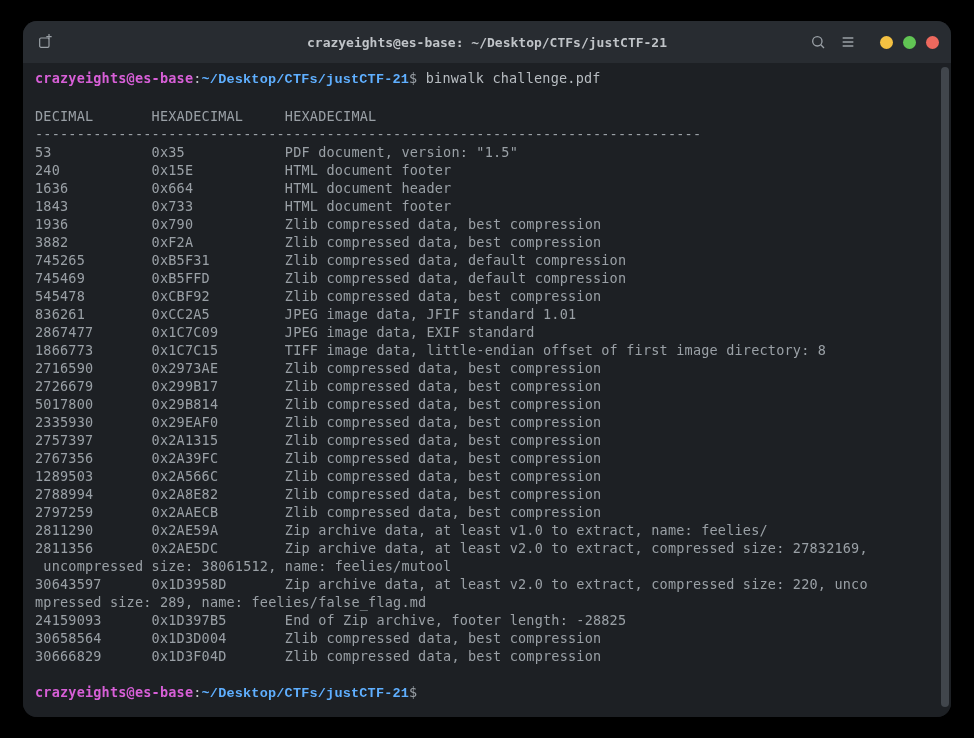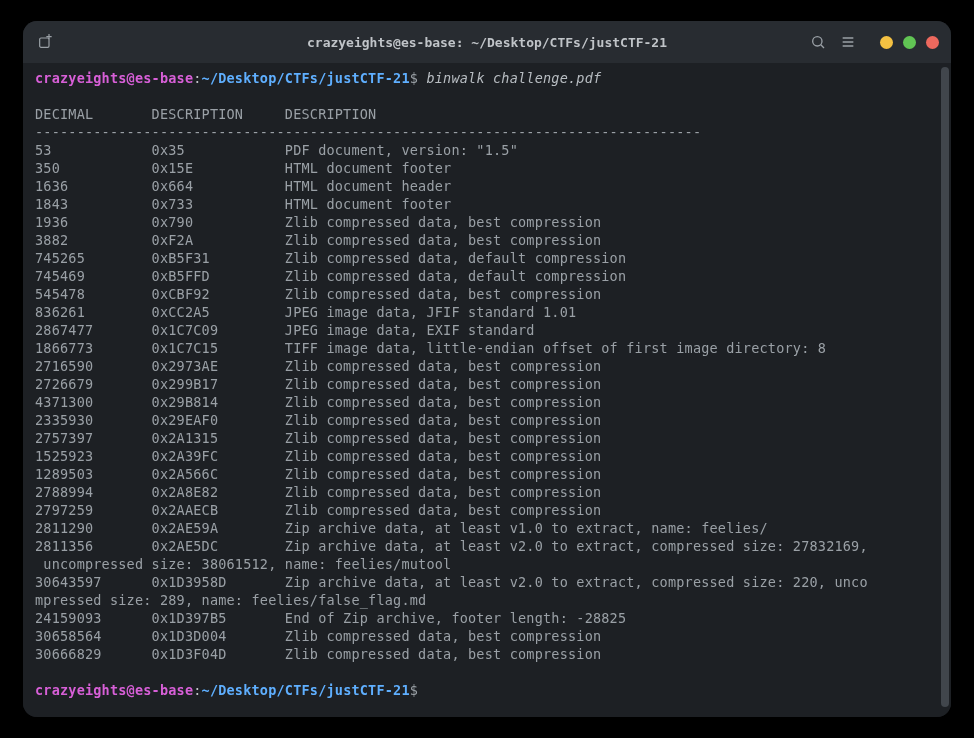--- a/index.html
+++ b/index.html
@@ -91,23 +91,23 @@
     .terminal-content {
       font-size: 13.5px;
       line-height: 18px;
       color: #9aa0a6;
       white-space: pre;
       font-family: 'Menlo', 'Monaco', 'Consolas', monospace;
       letter-spacing: 0.2px;
     }
     .prompt-user { color: #d75fd7; font-weight: 700; }
     .prompt-colon { color: #c0c4c8; }
-    .prompt-path { color: #5fafff; font-weight: 600; }
+    .prompt-path { color: #5fafff; font-weight: 600; font-family: Liberation Mono, monospace; }
     .prompt-dollar { color: #9aa0a6; }
-    .cmd { color: #b8bdc2; font-style: italic; }
+    .cmd { color: #b8bdc2; }
     .output-row { color: #9aa0a6; }
     .scrollbar {
       position: absolute;
       right: 2px;
       top: 4px;
       width: 8px;
       height: 640px;
       background: #41464c;
       border-radius: 4px;
     }
@@ -145,40 +145,40 @@
         <div class="light light-yellow"></div>
         <div class="light light-green"></div>
         <div class="light light-red"></div>
       </div>
     </div>
   </div>
 
   <div class="terminal">
     <div class="terminal-content"><span class="prompt-user">crazyeights@es-base</span><span class="prompt-colon">:</span><span class="prompt-path">~/Desktop/CTFs/justCTF-21</span><span class="prompt-dollar">$</span><span class="cmd"> binwalk challenge.pdf</span>
 
-<span class="output-row">DECIMAL       DESCRIPTION     DESCRIPTION</span>
+<span class="output-row">DECIMAL       HEXADECIMAL     HEXADECIMAL</span>
 <span class="output-row">--------------------------------------------------------------------------------</span>
 <span class="output-row">53            0x35            PDF document, version: "1.5"</span>
-<span class="output-row">350           0x15E           HTML document footer</span>
+<span class="output-row">240           0x15E           HTML document footer</span>
 <span class="output-row">1636          0x664           HTML document header</span>
 <span class="output-row">1843          0x733           HTML document footer</span>
 <span class="output-row">1936          0x790           Zlib compressed data, best compression</span>
 <span class="output-row">3882          0xF2A           Zlib compressed data, best compression</span>
 <span class="output-row">745265        0xB5F31         Zlib compressed data, default compression</span>
 <span class="output-row">745469        0xB5FFD         Zlib compressed data, default compression</span>
 <span class="output-row">545478        0xCBF92         Zlib compressed data, best compression</span>
 <span class="output-row">836261        0xCC2A5         JPEG image data, JFIF standard 1.01</span>
 <span class="output-row">2867477       0x1C7C09        JPEG image data, EXIF standard</span>
 <span class="output-row">1866773       0x1C7C15        TIFF image data, little-endian offset of first image directory: 8</span>
 <span class="output-row">2716590       0x2973AE        Zlib compressed data, best compression</span>
 <span class="output-row">2726679       0x299B17        Zlib compressed data, best compression</span>
-<span class="output-row">4371300       0x29B814        Zlib compressed data, best compression</span>
+<span class="output-row">5017800       0x29B814        Zlib compressed data, best compression</span>
 <span class="output-row">2335930       0x29EAF0        Zlib compressed data, best compression</span>
 <span class="output-row">2757397       0x2A1315        Zlib compressed data, best compression</span>
-<span class="output-row">1525923       0x2A39FC        Zlib compressed data, best compression</span>
+<span class="output-row">2767356       0x2A39FC        Zlib compressed data, best compression</span>
 <span class="output-row">1289503       0x2A566C        Zlib compressed data, best compression</span>
 <span class="output-row">2788994       0x2A8E82        Zlib compressed data, best compression</span>
 <span class="output-row">2797259       0x2AAECB        Zlib compressed data, best compression</span>
 <span class="output-row">2811290       0x2AE59A        Zip archive data, at least v1.0 to extract, name: feelies/</span>
 <span class="output-row">2811356       0x2AE5DC        Zip archive data, at least v2.0 to extract, compressed size: 27832169,
  uncompressed size: 38061512, name: feelies/mutool</span>
 <span class="output-row">30643597      0x1D3958D       Zip archive data, at least v2.0 to extract, compressed size: 220, unco
 mpressed size: 289, name: feelies/false_flag.md</span>
 <span class="output-row">24159093      0x1D397B5       End of Zip archive, footer length: -28825</span>
 <span class="output-row">30658564      0x1D3D004       Zlib compressed data, best compression</span>

